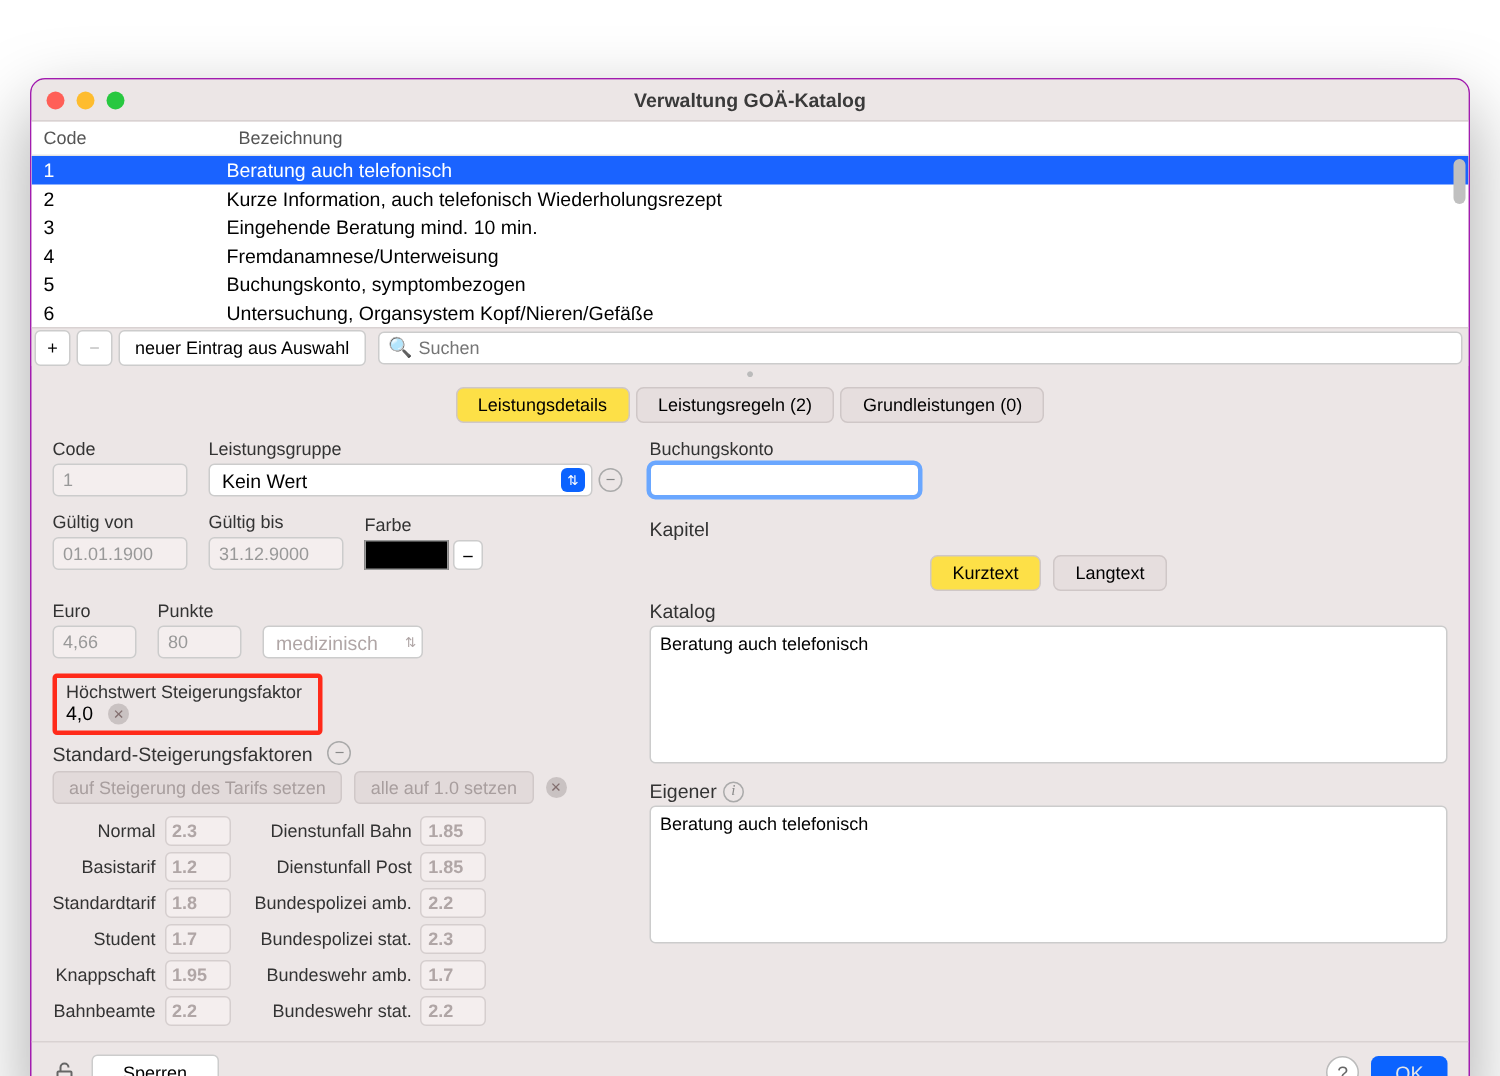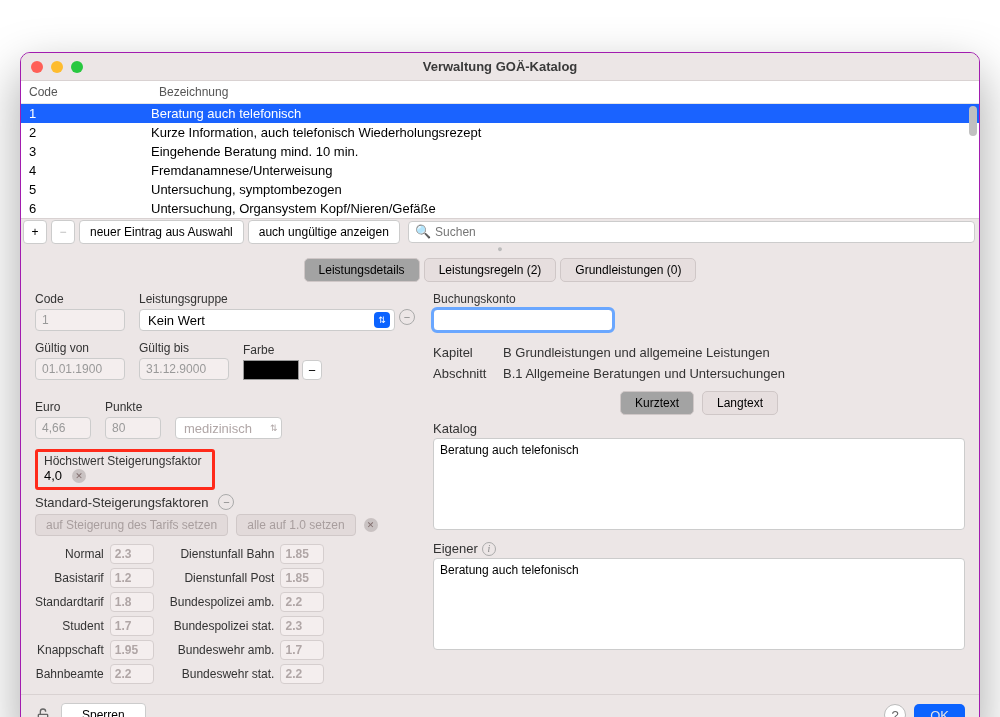--- a/index.html
+++ b/index.html
@@ -26,33 +26,33 @@
 
 .toolbar { display: flex; align-items: center; background: #ece6e6; border-top: 1px solid #d9d2d2; height: 26px; }
 .tbtn { height: 24px; padding: 0 10px; background: #fff; border: 1px solid #ccc; border-radius: 4px; margin: 0 2px; font-size: 12px; display: flex; align-items: center; justify-content: center; cursor: pointer; }
 .tbtn.small { width: 24px; padding: 0; }
 .searchwrap { flex: 1; display: flex; align-items: center; background: #fff; border: 1px solid #ccc; border-radius: 4px; height: 22px; margin: 0 4px 0 6px; padding: 0 6px; color: #999; gap: 4px; }
 .searchwrap input { border: none; outline: none; flex: 1; font-size: 12px; color: #c2410c; }
 
 .grabber { text-align: center; color: #bbb; height: 10px; font-size: 9px; }
 .tabrow { display: flex; justify-content: center; gap: 0; margin: 4px 0 10px; }
 .tab { padding: 4px 14px; background: #e6dede; border: 1px solid #cfc7c7; border-radius: 5px; margin: 0 2px; cursor: pointer; font-size: 12px; }
-.tab.active { background: #a3a3a3; }
+.tab.active { background: #fde047; }
 
 .content { display: flex; padding: 0 14px 10px; gap: 18px; }
 .leftcol { width: 380px; }
 .rightcol { flex: 1; }
 
 .fieldrow { display: flex; gap: 14px; margin-bottom: 10px; align-items: flex-end; }
 .field { display: flex; flex-direction: column; gap: 3px; }
 .flabel { font-size: 12px; color: #333; }
 .finput { height: 22px; border: 1px solid #ccc; border-radius: 4px; padding: 0 6px; background: #fff; font-size: 12px; }
 .finput.readonly { background: #f4eeee; color: #999; }
 .finput.focus { outline: 3px solid #6aa7ff; outline-offset: -1px; }
-.selectwrap { display: flex; }
+.selectwrap { display: flex; align-items: center; }
 .selectbtn { height: 22px; border: 1px solid #ccc; border-radius: 4px; background: #fff; display: flex; align-items: center; padding: 0 4px 0 8px; gap: 6px; font-size: 12px; }
 .selectarrow { width: 16px; height: 16px; background: #0b63ff; border-radius: 4px; color: #fff; display: flex; align-items: center; justify-content: center; font-size: 9px; }
 .circleminus { width: 16px; height: 16px; border-radius: 50%; border: 1px solid #aaa; color: #888; display: flex; align-items: center; justify-content: center; font-size: 11px; margin-left: 4px; }
 .colorbox { width: 56px; height: 20px; background: #000; border: 1px solid #999; }
 .minus { width: 20px; height: 20px; border: 1px solid #ccc; border-radius: 4px; background: #fff; display: flex; align-items: center; justify-content: center; margin-left: 3px; }
 
 .hilite { border: 3px solid #ff2a1a; border-radius: 3px; padding: 2px 6px 4px; margin-bottom: 4px; width: 180px; }
 .hilite .flabel { font-size: 12px; }
 .hilite .hval { display: flex; align-items: center; gap: 10px; }
 .clrbtn { width: 14px; height: 14px; border-radius: 50%; background: #c9c2c2; color: #826e6e; display: flex; align-items: center; justify-content: center; font-size: 9px; }
@@ -112,37 +112,36 @@
         <div class="row">
           <span class="c1">3</span>
           <span class="c2">Eingehende Beratung mind. 10 min.</span>
         </div>
         <div class="row">
           <span class="c1">4</span>
           <span class="c2">Fremdanamnese/Unterweisung</span>
         </div>
         <div class="row">
           <span class="c1">5</span>
-          <span class="c2">Untersuchung, symptombezogen</span>
+          <span class="c2">Buchungskonto, symptombezogen</span>
         </div>
         <div class="row">
           <span class="c1">6</span>
           <span class="c2">Untersuchung, Organsystem Kopf/Nieren/Gefäße</span>
         </div>
         <div class="scrollbar">
           <div class="scrollthumb" style="top:0;height:30px"></div>
         </div>
       </div>
   </div>
 
   <div class="toolbar">
     <div class="tbtn small">+</div>
     <div class="tbtn small" style="color:#bbb">−</div>
     <div class="tbtn">neuer Eintrag aus Auswahl</div>
-    <div class="tbtn">auch ungültige anzeigen</div>
     <div class="searchwrap">
       <span>🔍</span>
       <input placeholder="Suchen" style="">
     </div>
   </div>
 
   <div class="grabber">●</div>
 
   <div class="tabrow">
     <div class="tab active">Leistungsdetails</div>
@@ -282,25 +281,20 @@
     </div>
 
     <div class="rightcol">
       <div class="field" style="width:180px;margin-bottom:14px">
         <span class="flabel">Buchungskonto</span>
         <input class="finput focus" value="" style="">
       </div>
 
       <div class="metarow">
         <span class="k">Kapitel</span>
-        <span class="v">B Grundleistungen und allgemeine Leistungen</span>
-      </div>
-      <div class="metarow">
-        <span class="k">Abschnitt</span>
-        <span class="v">B.1 Allgemeine Beratungen und Untersuchungen</span>
       </div>
 
       <div class="tabrow2">
         <div class="tab active">Kurztext</div>
         <div class="tab">Langtext</div>
       </div>
 
       <div class="texthead">
           <span>Katalog</span>
         </div>

